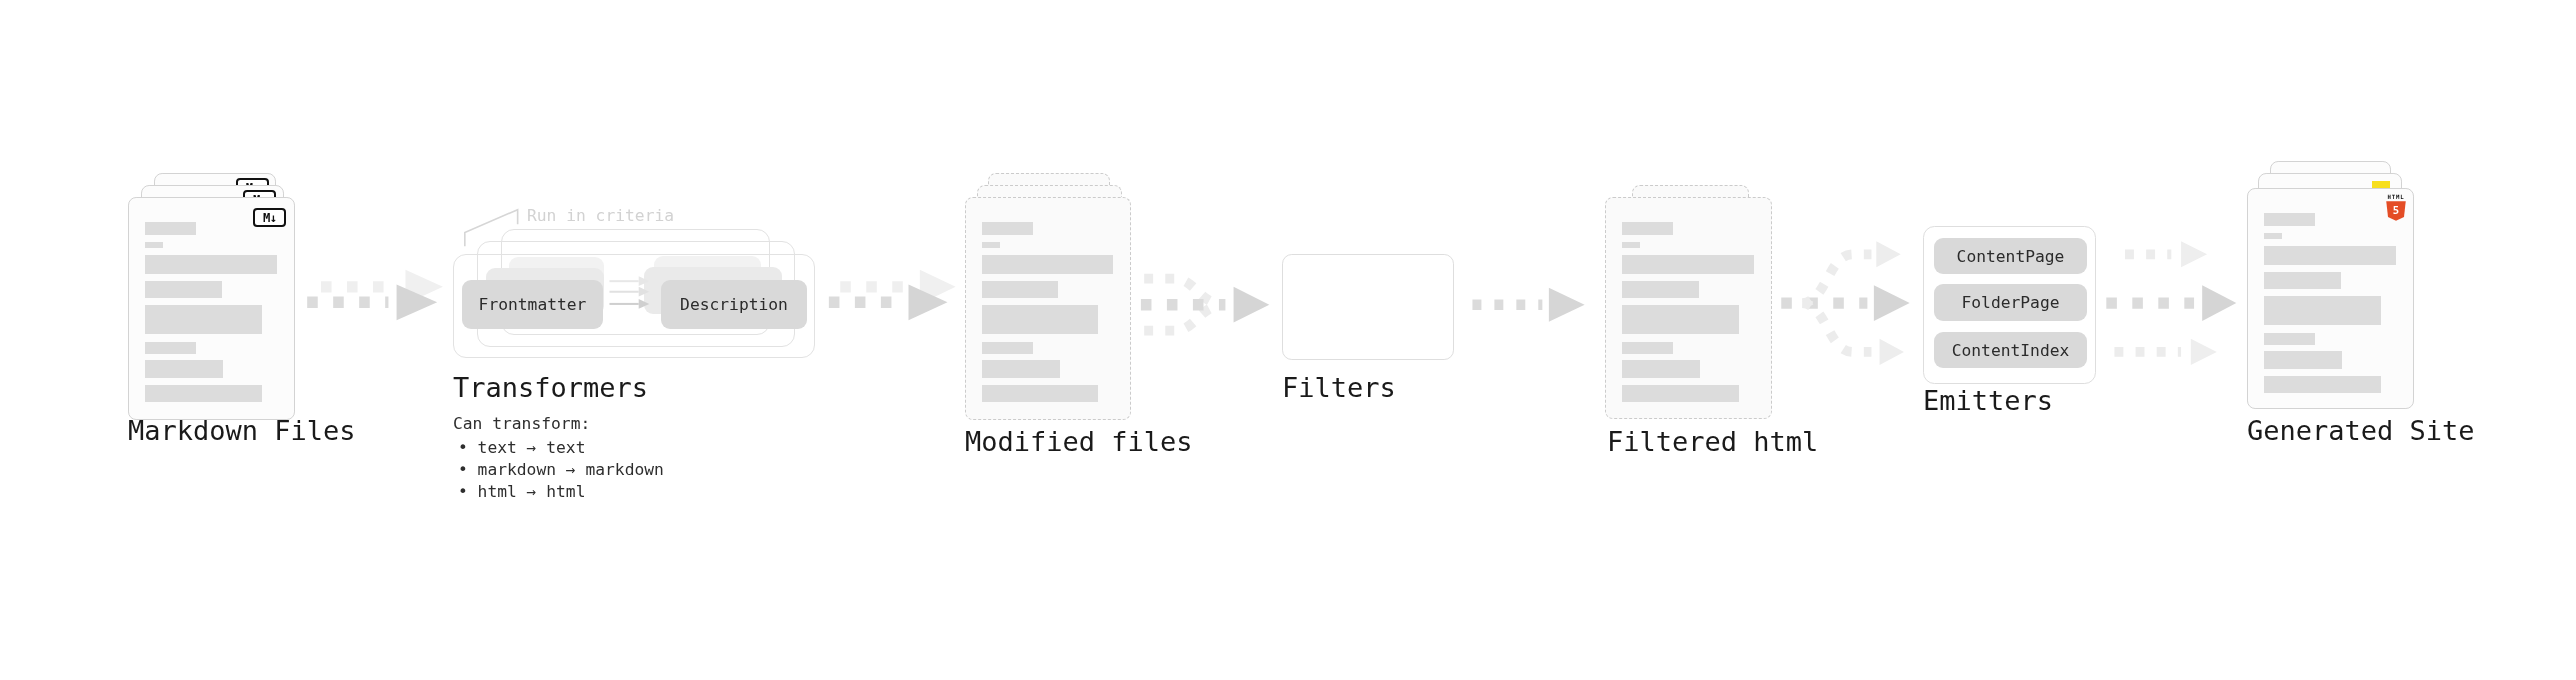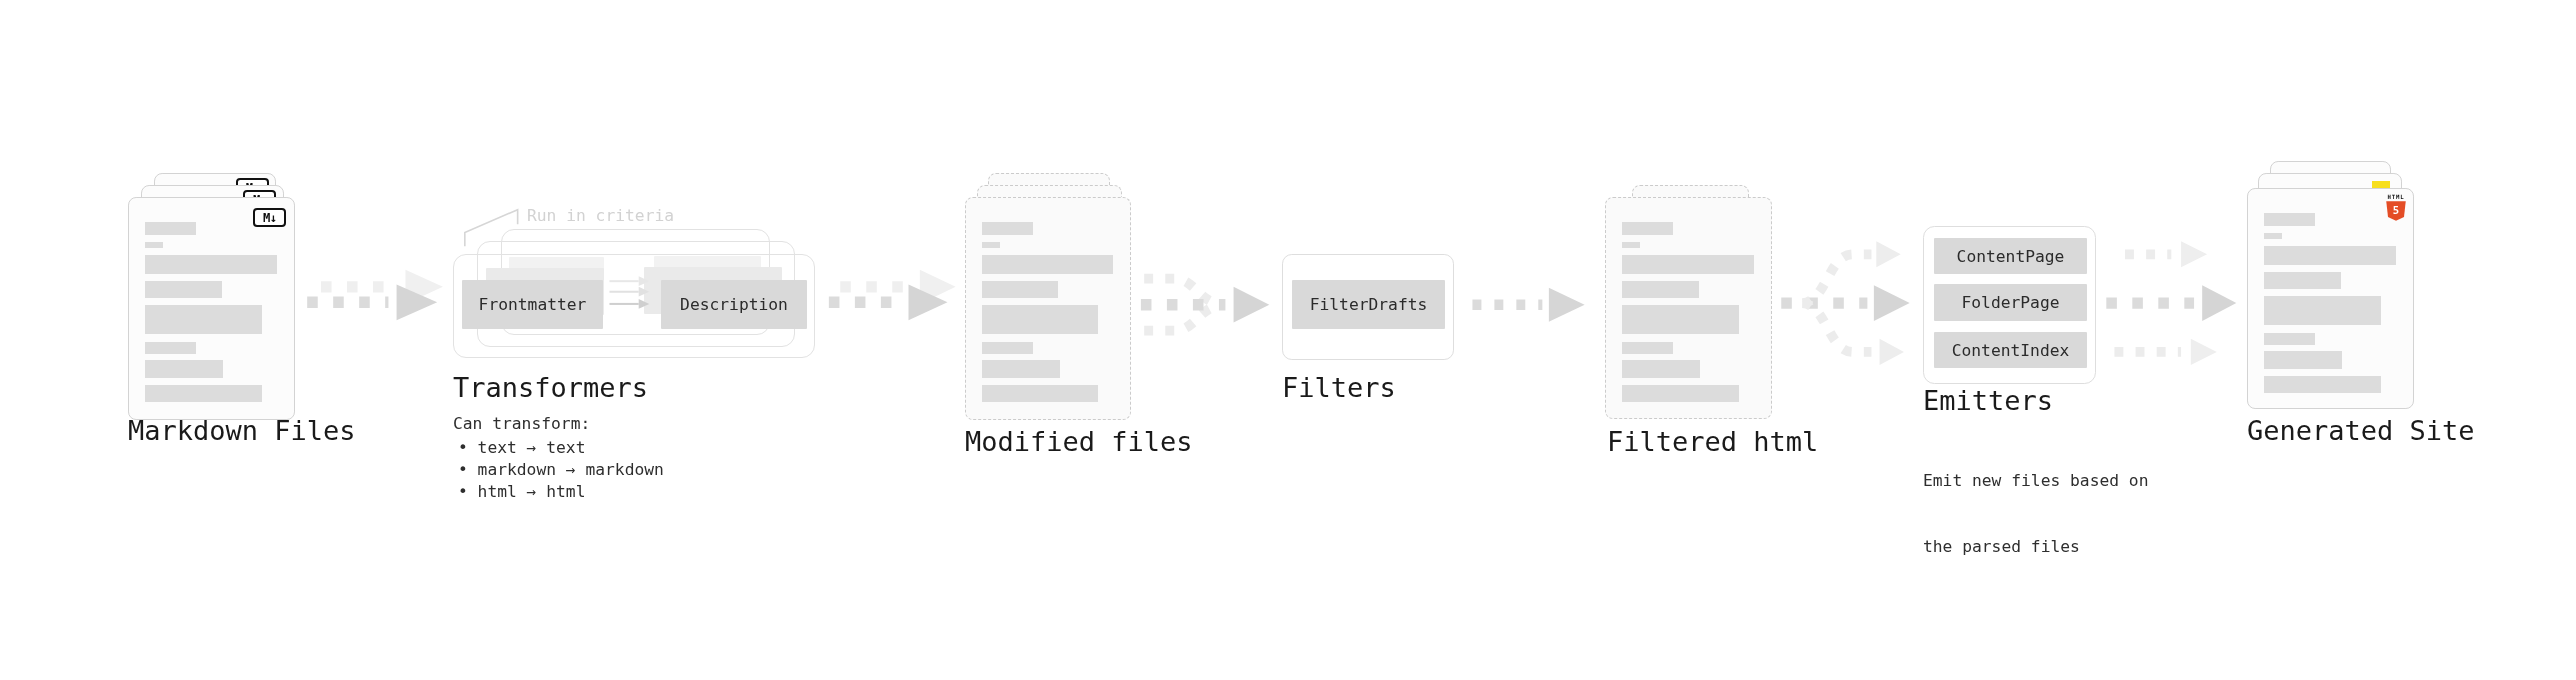--- a/index.html
+++ b/index.html
@@ -26,21 +26,21 @@
   
   .md-badge{position:absolute;width:32.5px;height:19.5px;box-sizing:border-box;border:2.4px solid #111;
     border-radius:4.1px;background:#fff;color:#111;font-weight:bold;font-size:12.2px;
     display:flex;align-items:center;justify-content:center;letter-spacing:-0.8px;}
 
   
   .tbox{position:absolute;box-sizing:border-box;border:1.6px solid #e2e2e2;border-radius:13px;}
   .card{position:absolute;box-sizing:border-box;border:1.6px solid #dedede;background:#fff;}
 
   
-  .pill{position:absolute;background:#d9d9d9;border-radius:1px;display:flex;align-items:center;
+  .pill{position:absolute;background:#d9d9d9;border-radius:9px;display:flex;align-items:center;
     justify-content:center;font-size:16.3px;color:#2b2b2b;white-space:pre;}
   .pill.e1{background:#eaeaea;}
   .pill.e2{background:#f2f2f2;}
 
   
   .h{position:absolute;font-size:27px;line-height:26px;color:#1a1a1a;font-weight:500;white-space:pre;}
   .t{position:absolute;font-size:16.3px;line-height:22px;color:#2e2e2e;white-space:pre;}
   .note{position:absolute;font-size:16.3px;color:#d2d2d2;white-space:pre;}
 
   
@@ -117,21 +117,20 @@
         <i class="b b4"></i>
         <i class="b b5"></i>
         <i class="b b6"></i>
         <i class="b b7"></i>
         <i class="b b8"></i>
     </div>
   </div>
   <div class="h" style="left:965px;top:429px">Modified files</div>
 
   <div class="card" style="left:1282px;top:254px;width:172px;height:106px;border-radius:9.8px"></div>
-  <div class="pill" style="left:1292px;top:280px;width:153px;height:49px">FilterDrafts</div>
   <div class="h" style="left:1282px;top:375px">Filters</div>
 
   <div class="doc dashedc" style="left:1632px;top:185px;width:117px;height:57px"></div>
   <div class="doc dashedc" style="left:1605px;top:197px;width:167px;height:222px">
     <div class="bars">
       <i class="b b1"></i>
         <i class="b b2"></i>
         <i class="b b3"></i>
         <i class="b b4"></i>
         <i class="b b5"></i>
@@ -140,24 +139,20 @@
         <i class="b b8"></i>
     </div>
   </div>
   <div class="h" style="left:1607px;top:429px">Filtered html</div>
 
   <div class="card" style="left:1923px;top:226px;width:173px;height:158px;border-radius:11.4px"></div>
   <div class="pill" style="left:1934px;top:238px;width:153px;height:36px">ContentPage</div>
   <div class="pill" style="left:1934px;top:284px;width:153px;height:37px">FolderPage</div>
   <div class="pill" style="left:1934px;top:332px;width:153px;height:36px">ContentIndex</div>
   <div class="h" style="left:1923px;top:388px">Emitters</div>
-  <div class="t" style="left:1923px;top:426px">
-    <div>Emit new files based on</div>
-    <div>the parsed files</div>
-  </div>
 
   <div class="doc solid" style="left:2270px;top:161px;width:121px;height:57px">
     <div class="css-badge">
       <div class="txt">CSS</div>
       <div class="bar"></div>
     </div>
   </div>
   <div class="doc solid" style="left:2258px;top:173px;width:144px;height:57px">
     <div class="js-badge"></div>
   </div>

